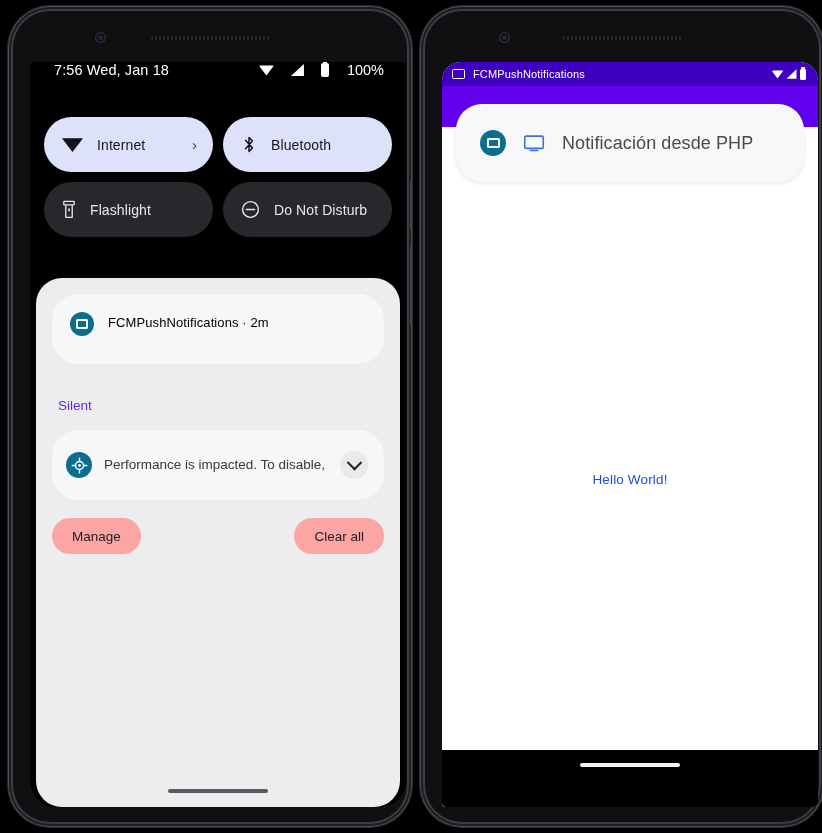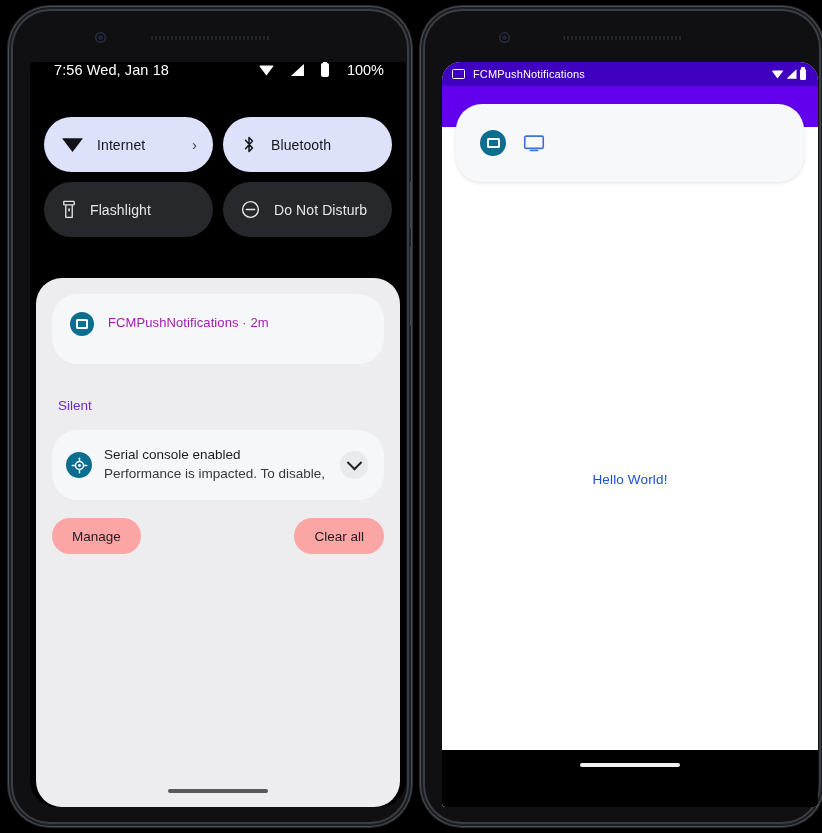--- a/index.html
+++ b/index.html
@@ -219,21 +219,21 @@
   }
   .app-badge .mon {
     width: 12px; height: 9.5px;
     border: 2px solid #ffffff;
     border-radius: 1.5px;
     box-sizing: border-box;
     position: relative;
   }
   .notif-app-name {
     font-size: 13px;
-    color: #a21caf;
+    color: #000000;
     letter-spacing: .1px;
     padding-top: 3px;
   }
 
   .silent-label {
     position: absolute;
     left: 22px;
     top: 120px;
     font-size: 13.5px;
     color: #6d28d9;
@@ -528,21 +528,20 @@
           <svg viewBox="0 0 22 22" width="17" height="17">
             <circle cx="11" cy="11" r="5.2" fill="none" stroke="#ffffff" stroke-width="1.9"></circle>
             <line x1="11" y1="1.6" x2="11" y2="5.4" stroke="#ffffff" stroke-width="1.8" stroke-linecap="round"></line>
             <line x1="11" y1="16.6" x2="11" y2="20.4" stroke="#ffffff" stroke-width="1.8" stroke-linecap="round"></line>
             <line x1="1.6" y1="11" x2="5.4" y2="11" stroke="#ffffff" stroke-width="1.8" stroke-linecap="round"></line>
             <line x1="16.6" y1="11" x2="20.4" y2="11" stroke="#ffffff" stroke-width="1.8" stroke-linecap="round"></line>
             <circle cx="11" cy="11" r="1.8" fill="#ffffff"></circle>
           </svg>
         </span>
         <span class="serial-text">
-          <span class="serial-title" style="display:block">Serial console enabled</span>
           <span class="serial-sub" style="display:block">Performance is impacted. To disable, …</span>
         </span>
         <span class="expand-btn">
           <span class="chev-down"></span>
         </span>
       </div>
 
       <div class="shade-actions">
         <div class="pill-btn">Manage</div>
         <div class="pill-btn">Clear all</div>
@@ -582,20 +581,21 @@
       </div>
 
       <div class="heads-up">
         <span class="hu-badge">
           <span class="mon"></span>
         </span>
         <svg class="hu-smallicon" viewBox="0 0 22 18">
           <rect x="1.2" y="1.2" width="19.6" height="13" rx="1.6" fill="none" stroke="#3f6fd8" stroke-width="1.7"></rect>
           <line x1="7" y1="16.4" x2="15" y2="16.4" stroke="#3f6fd8" stroke-width="1.7" stroke-linecap="round"></line>
         </svg>
+        <span class="hu-title">Notificación desde PHP</span>
       </div>
 
     </div>
 
     <div class="navbar-black">
       <div class="home-indicator hi-light" style="bottom:40px"></div>
     </div>
 
   </div>
 </div>

